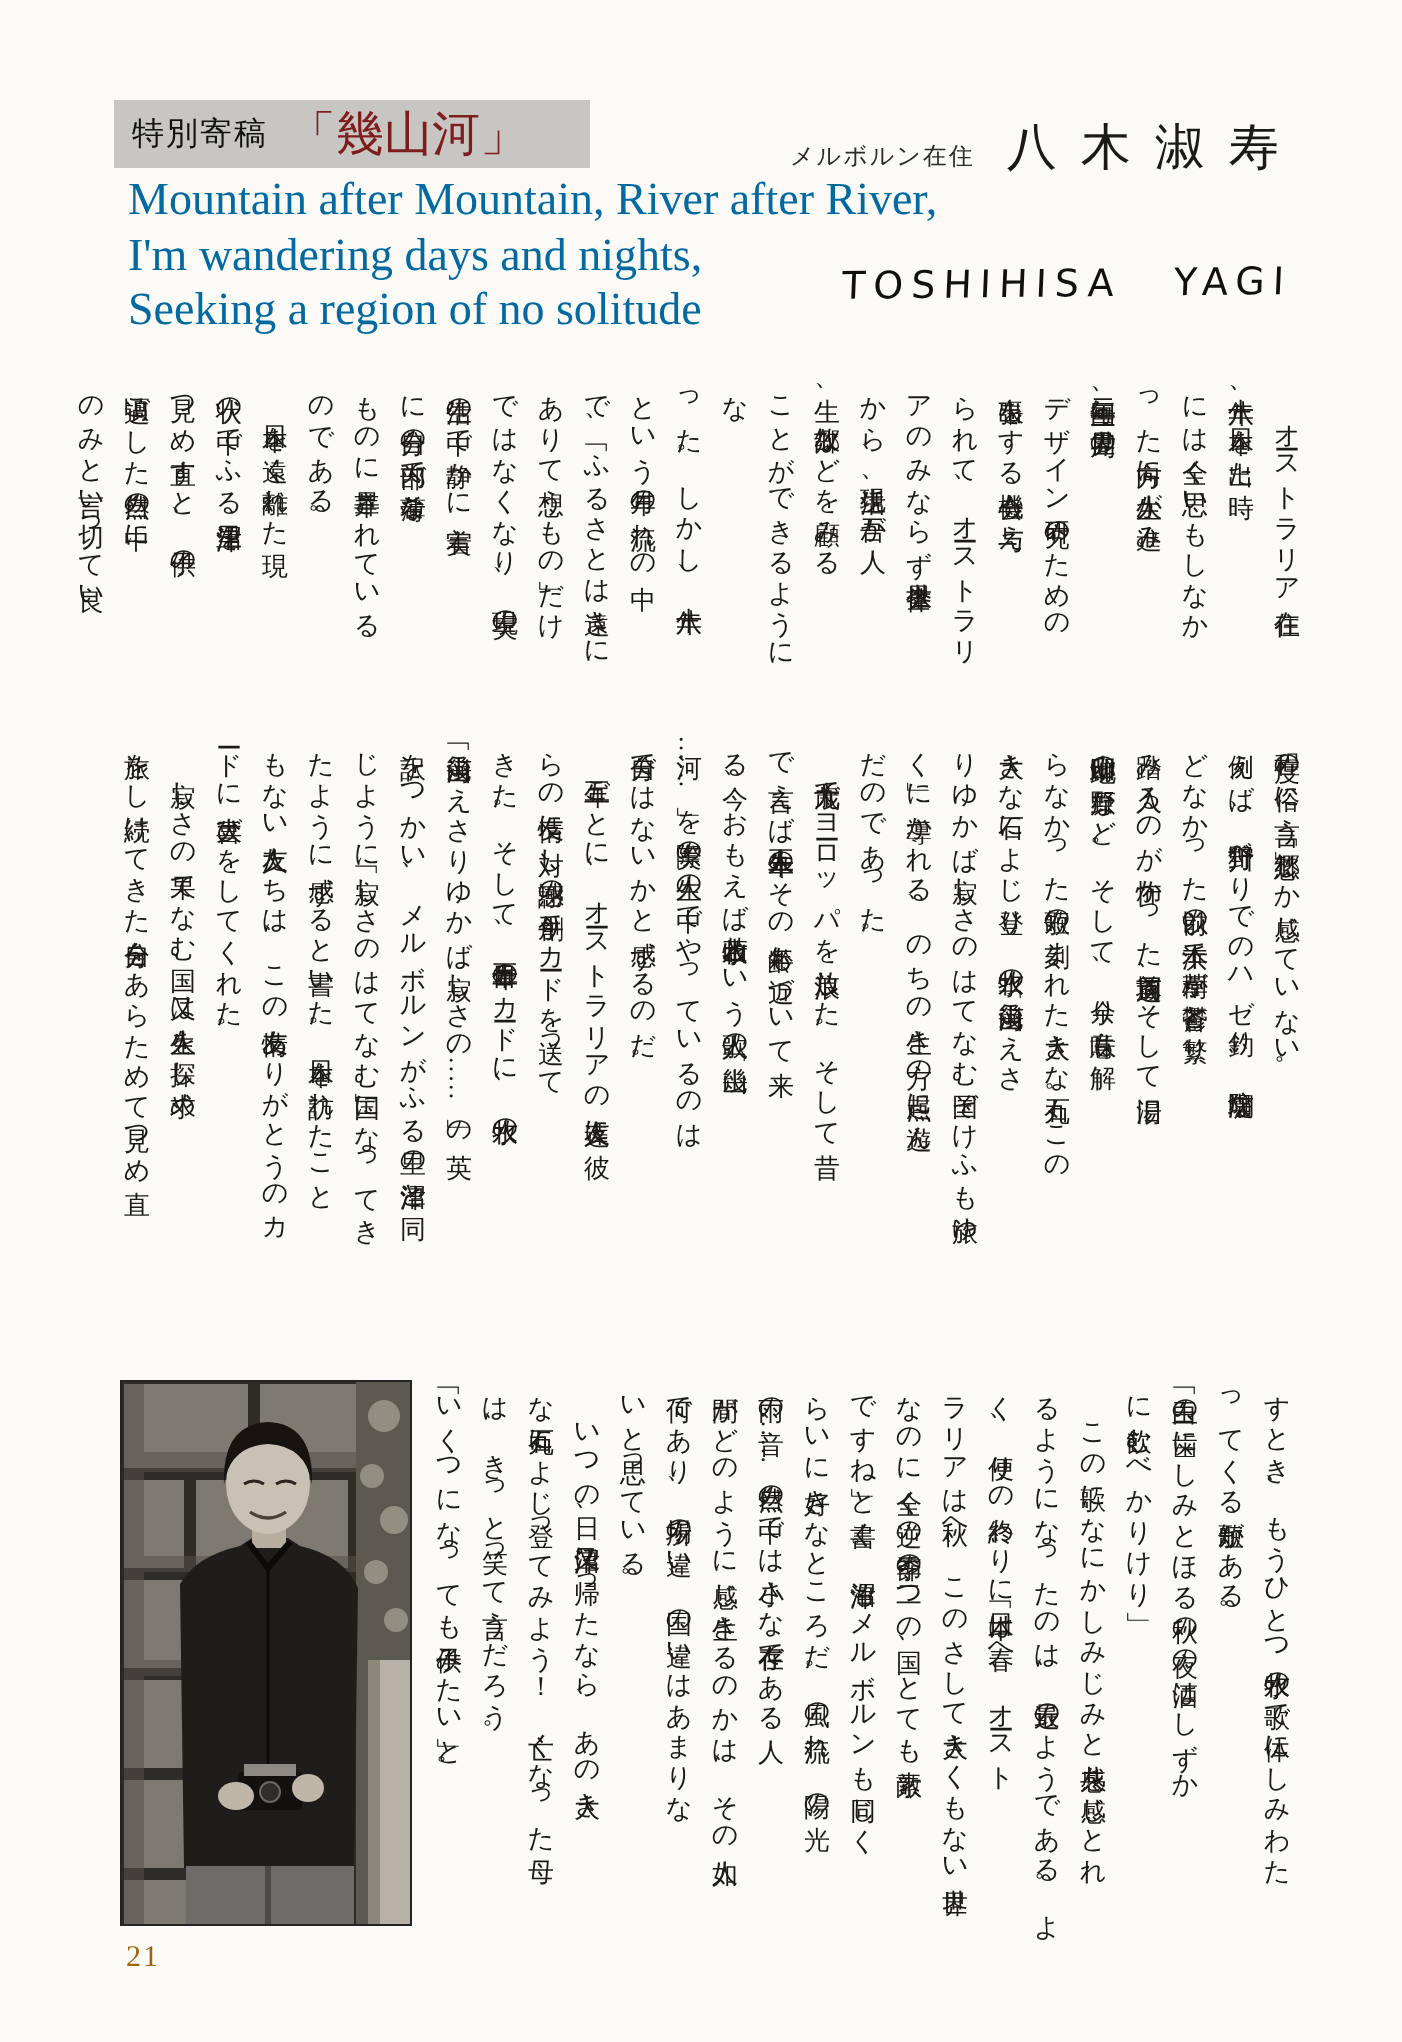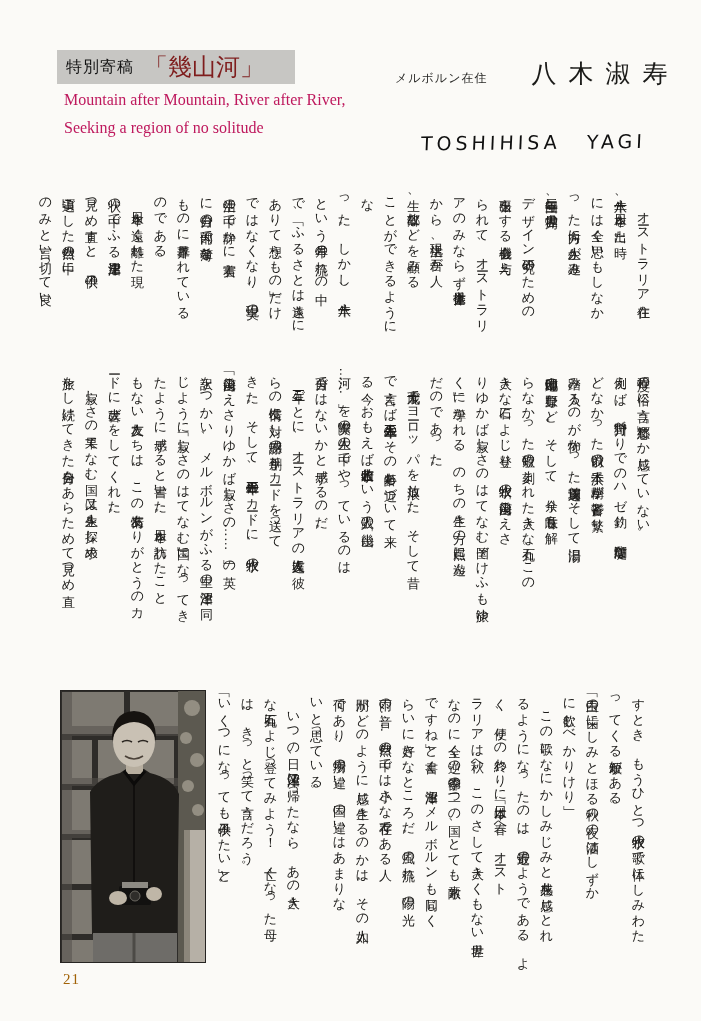--- a/index.html
+++ b/index.html
@@ -22,28 +22,28 @@
   .header-tag{
     font-family:"Liberation Sans","DejaVu Sans",sans-serif;
     font-weight:normal;font-size:16px;letter-spacing:1px;color:#111;
   }
   .header-title{
     font-family:"Liberation Serif","DejaVu Serif",serif;
     font-weight:normal;font-size:24px;letter-spacing:0px;color:#7f1d1d;text-align:right;
   }
   .byline{
     position:absolute;left:395px;top:57px;
-    display:flex;align-items:baseline;gap:28px;
+    display:flex;align-items:baseline;
   }
   .residence{font-size:12px;letter-spacing:1px;color:#2a2a28;}
   .author{font-size:25px;letter-spacing:12px;margin-left:16px;color:#1a1a18;white-space:nowrap;}
   
   .etitle{
     position:absolute;left:64px;top:86px;width:600px;
-    font-size:16px;line-height:27.5px;color:#be185d;
+    font-size:23px;line-height:27.5px;color:#0369a1;
   }
   .signature{
     position:absolute;left:421px;top:131px;width:260px;
     font-family:"DejaVu Sans","Liberation Sans",sans-serif;
     font-size:19px;letter-spacing:4px;word-spacing:16px;color:#101010;
     transform:rotate(-0.6deg) skewX(-3deg);
     white-space:nowrap;
   }
   .signature::before{ 
     content:"";
@@ -84,20 +84,21 @@
     <span class="header-title">「幾山河」</span>
   </div>
 
   <div class="byline">
     <span class="residence">メルボルン在住</span>
     <span class="author">八木淑寿</span>
   </div>
 
   <div class="etitle">
     <div>Mountain after Mountain, River after River,</div>
+    <div>I'm wandering days and nights,</div>
     <div>Seeking a region of no solitude</div>
   </div>
 
   <div class="signature">TOSHIHISA  YAGI</div>
 
   <div class="vblock vb1">　オーストラリア在住
 十八年、日本を出た時
 には全く思いもしなか
 った方向に人生が進み、
 毎年二回、世界一周の

